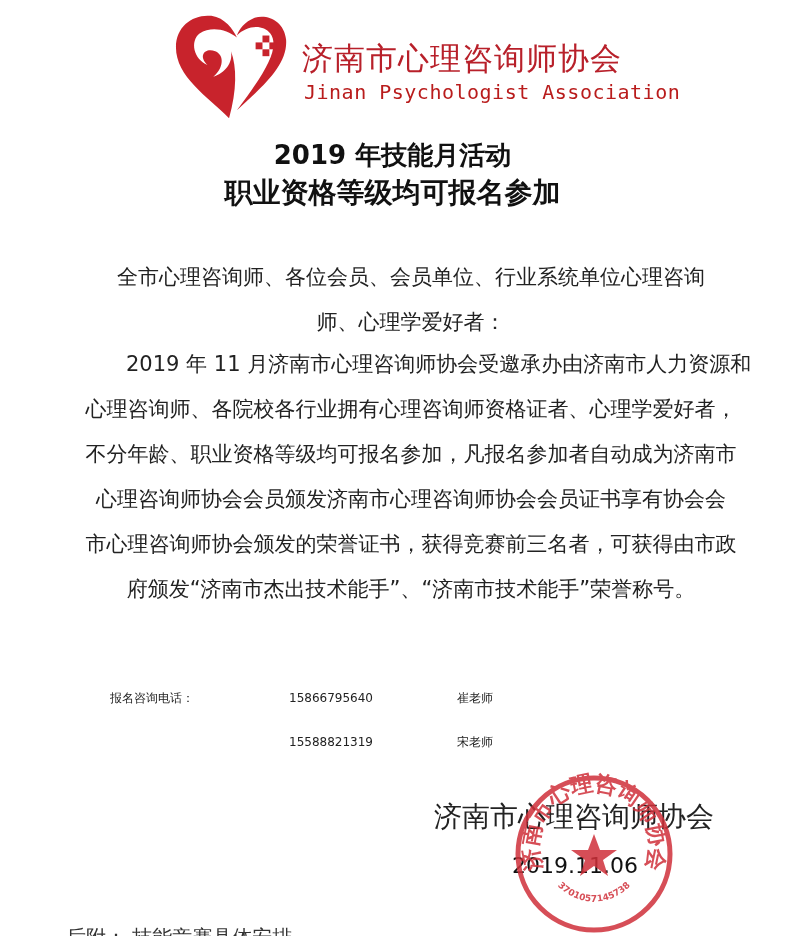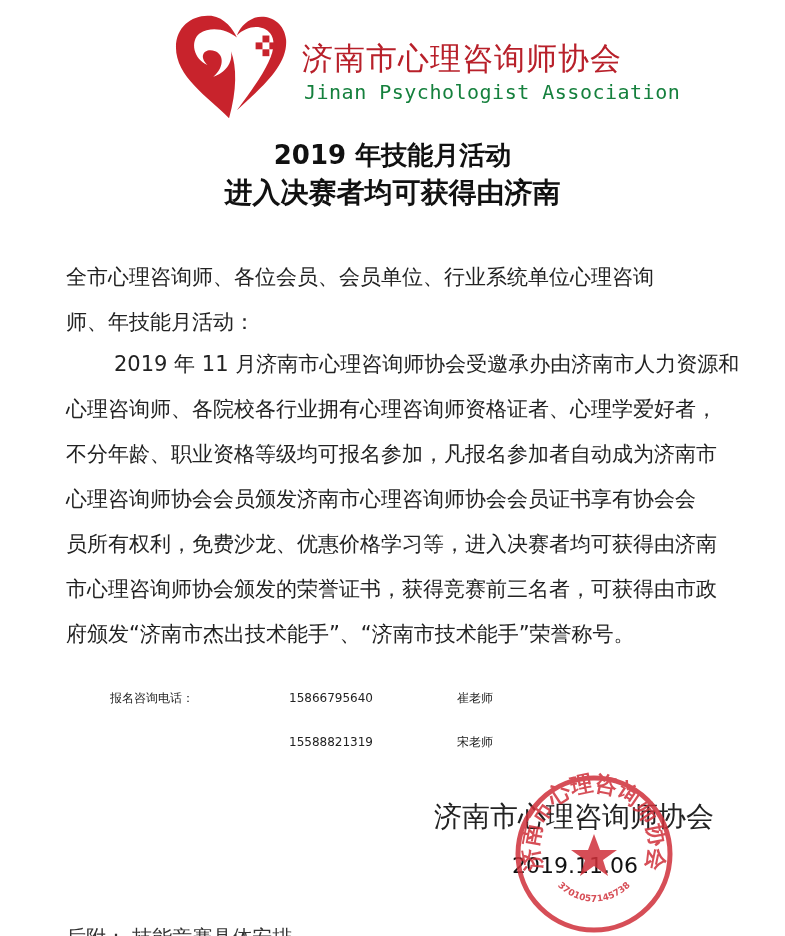--- a/index.html
+++ b/index.html
@@ -3,27 +3,27 @@
   <meta charset="utf-8">
   <style>
     html, body { margin:0; padding:0; }
     body { width:785px; height:936px; background:#ffffff; position:relative; overflow:hidden;
            font-family:"DejaVu Serif", serif; color:#222; }
     .logo { position:absolute; left:168px; top:8px; width:470px; height:118px; }
     .logo-icon { position:absolute; left:0; top:0; width:128px; height:118px; }
     .logo-cn { position:absolute; left:134px; top:30px; font-family:"DejaVu Sans", sans-serif;
                font-size:31px; color:#b8202a; letter-spacing:1px; white-space:nowrap; }
     .logo-en { position:absolute; left:136px; top:72px; font-family:"DejaVu Sans Mono", monospace;
-               font-size:20px; color:#15803d; white-space:nowrap; letter-spacing:0.5px; }
+               font-size:20px; color:#b91c1c; white-space:nowrap; letter-spacing:0.5px; }
     .title1, .title2 { position:absolute; left:0; width:785px; text-align:center; font-weight:bold;
                        font-family:"DejaVu Sans", sans-serif; color:#111; }
     .title1 { top:138px; font-size:26px; }
     .title2 { top:174px; font-size:28px; }
-    .body { position:absolute; left:66px; width:666px; font-size:21px; line-height:45px;
-            font-family:"DejaVu Sans", sans-serif; color:#222; }
+    .body { position:absolute; left:78px; width:666px; font-size:21px; line-height:45px;
+            font-family:"DejaVu Sans", sans-serif; color:#222;text-align:center; }
     .salutation { top:255px; }
     .para { top:342px; }
     .para .line { white-space:nowrap; }
     .para .first { padding-left:48px; }
     .contact { position:absolute; top:676px; left:110px; font-size:12px; line-height:44px;
                font-family:"DejaVu Sans", sans-serif; color:#222; }
     .contact .row { display:flex; white-space:nowrap; }
     .contact .lbl { width:148px; }
     .contact .num { width:120px;margin-left:31px; }
     .contact .name { margin-left:48px; }
@@ -42,33 +42,32 @@
     <rect x="96" y="28" width="7" height="7" fill="#c8232c"></rect>
     <rect x="89" y="35" width="7" height="7" fill="#c8232c"></rect>
     <rect x="103" y="35" width="7" height="7" fill="#c8232c"></rect>
     <rect x="96" y="42" width="7" height="7" fill="#c8232c"></rect>
   </svg>
   <div class="logo-cn">济南市心理咨询师协会</div>
   <div class="logo-en">Jinan Psychologist Association</div>
 </div>
 
 <div class="title1">2019 年技能月活动</div>
-<div class="title2">进入决赛者均可获得由济南</div>
+<div class="title2">职业资格等级均可报名参加</div>
 
 <div class="body salutation">
   <div>全市心理咨询师、各位会员、会员单位、行业系统单位心理咨询</div>
-  <div>师、年技能月活动：</div>
+  <div>师、心理学爱好者：</div>
 </div>
 
 <div class="body para">
   <div class="line first">2019 年 11 月济南市心理咨询师协会受邀承办由济南市人力资源和</div>
   <div class="line">心理咨询师、各院校各行业拥有心理咨询师资格证者、心理学爱好者，</div>
   <div class="line">不分年龄、职业资格等级均可报名参加，凡报名参加者自动成为济南市</div>
   <div class="line">心理咨询师协会会员颁发济南市心理咨询师协会会员证书享有协会会</div>
-  <div class="line">员所有权利，免费沙龙、优惠价格学习等，进入决赛者均可获得由济南</div>
   <div class="line">市心理咨询师协会颁发的荣誉证书，获得竞赛前三名者，可获得由市政</div>
   <div class="line">府颁发“济南市杰出技术能手”、“济南市技术能手”荣誉称号。</div>
 </div>
 
 <div class="contact">
   <div class="row">
     <span class="lbl">报名咨询电话：</span>
     <span class="num">15866795640</span>
     <span class="name">崔老师</span>
   </div>

